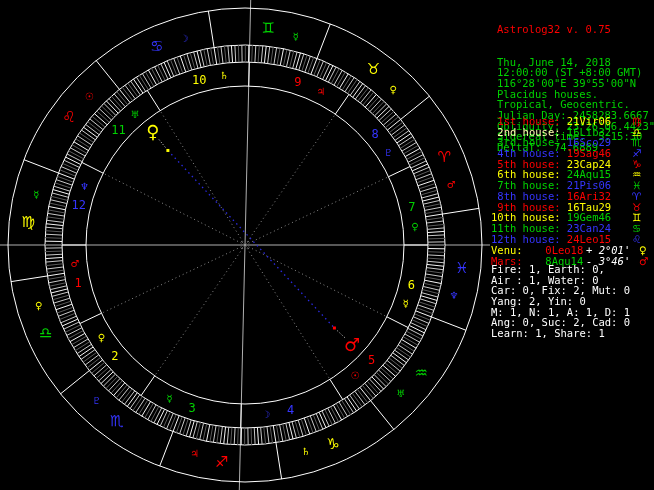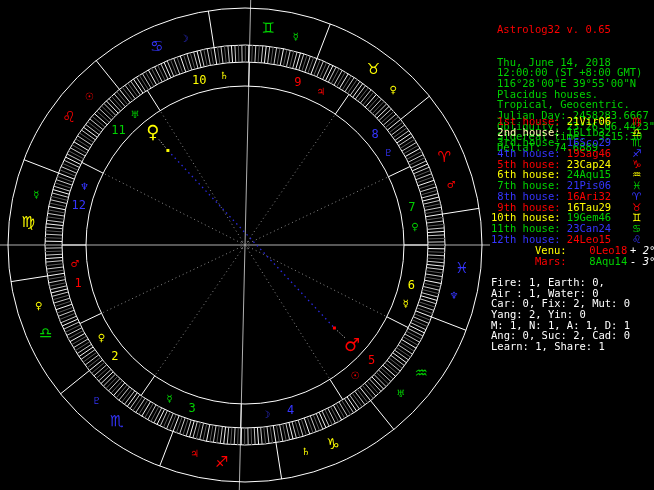--- a/index.html
+++ b/index.html
@@ -3,22 +3,22 @@
 <meta charset="utf-8">
 <style>
   html,body{margin:0;padding:0;background:#000;width:654px;height:490px;overflow:hidden;}
   #screen{position:relative;width:654px;height:490px;background:#000;
           font-family:"DejaVu Sans Mono",monospace;}
   #wheel{position:absolute;left:0;top:0;}
   .panel{position:absolute;left:490px;top:0;width:164px;height:490px;}
   .blk{position:absolute;white-space:pre;font-size:10.5px;line-height:10.7px;}
   .info{left:7px;top:3px;}
   .houses{left:1px;top:116px;}
-  .planets{left:1px;top:245px;margin-left:44px;}
-  .stats{left:1px;top:277px;}
+  .planets{left:1px;top:245px;}
+  .stats{left:1px;top:264px;}
   .row{position:relative;height:10.7px;}
   .g{font-family:"DejaVu Sans",sans-serif;position:absolute;top:0;font-size:10.5px;}
   .hg{left:141px;}
   .pg{left:148px;}
   .pv{position:absolute;left:48px;top:0;}
   .pd{position:absolute;left:95px;top:0;font-style:italic;}
 </style>
 </head>
 <body>
 
@@ -478,19 +478,19 @@
       <text x="152.72372181093183" y="131.85810464918973" fill="#ffff00" font-size="18" text-anchor="middle" dominant-baseline="central" font-family="&quot;DejaVu Sans&quot;, sans-serif">♀</text>
       <rect x="332.9180510092283" y="326.49645868174764" width="3" height="3" fill="#ff0000"></rect>
       <line x1="337.34979038658" y1="330.7176540483623" x2="344.6791388299594" y2="337.520642464899" stroke="#e0e0e0" stroke-width="1" stroke-dasharray="1,2"></line>
       <text x="352.0084872733388" y="344.32363088143575" fill="#ff0000" font-size="18" text-anchor="middle" dominant-baseline="central" font-family="&quot;DejaVu Sans&quot;, sans-serif">♂</text>
       <line x1="241" y1="241" x2="249" y2="249" stroke="#9a9a9a" stroke-width="1" stroke-dasharray="1,1"></line>
       <line x1="241" y1="249" x2="249" y2="241" stroke="#9a9a9a" stroke-width="1" stroke-dasharray="1,1"></line>
     </svg>
 
   <div class="panel">
     <div class="blk info">
-      <div class="row" style="color: rgb(255, 0, 0);">Astrolog32 v. 0.65</div>
+      <div class="row" style="color: rgb(255, 0, 0);">Astrolog32 v. 0.75</div>
     <div class="row" style="color: rgb(0, 210, 0);">Thu, June 14, 2018</div><div class="row" style="color: rgb(0, 210, 0);">12:00:00 (ST +8:00 GMT)</div><div class="row" style="color: rgb(0, 210, 0);">116°28'00"E 39°55'00"N</div><div class="row" style="color: rgb(0, 210, 0);">Placidus houses.</div><div class="row" style="color: rgb(0, 210, 0);">Tropical, Geocentric.</div><div class="row" style="color: rgb(0, 210, 0);">Julian Day: 2458283.6667</div><div class="row" style="color: rgb(0, 210, 0);">Obliquity: 23°26'06.4423"</div><div class="row" style="color: rgb(0, 210, 0);">Sidereal time:  5:15:30</div><div class="row" style="color: rgb(0, 210, 0);">DeltaT:  74.6889</div></div>
     <div class="blk houses"><div class="row"><span style="color: rgb(255, 0, 0);"> 1st house: </span><span style="color: rgb(255, 255, 0);">21Vir06</span><span class="g hg" style="color: rgb(255, 0, 0);">♍</span></div><div class="row"><span style="color: rgb(255, 255, 176);"> 2nd house: </span><span style="color: rgb(0, 210, 0);">16Lib32</span><span class="g hg" style="color: rgb(255, 255, 0);">♎</span></div><div class="row"><span style="color: rgb(0, 210, 0);"> 3rd house: </span><span style="color: rgb(53, 53, 255);">16Sco29</span><span class="g hg" style="color: rgb(0, 210, 0);">♏</span></div><div class="row"><span style="color: rgb(53, 53, 255);"> 4th house: </span><span style="color: rgb(255, 0, 0);">19Sag46</span><span class="g hg" style="color: rgb(53, 53, 255);">♐</span></div><div class="row"><span style="color: rgb(255, 0, 0);"> 5th house: </span><span style="color: rgb(255, 255, 0);">23Cap24</span><span class="g hg" style="color: rgb(255, 0, 0);">♑</span></div><div class="row"><span style="color: rgb(255, 255, 0);"> 6th house: </span><span style="color: rgb(0, 210, 0);">24Aqu15</span><span class="g hg" style="color: rgb(255, 255, 0);">♒</span></div><div class="row"><span style="color: rgb(0, 210, 0);"> 7th house: </span><span style="color: rgb(53, 53, 255);">21Pis06</span><span class="g hg" style="color: rgb(0, 210, 0);">♓</span></div><div class="row"><span style="color: rgb(53, 53, 255);"> 8th house: </span><span style="color: rgb(255, 0, 0);">16Ari32</span><span class="g hg" style="color: rgb(53, 53, 255);">♈</span></div><div class="row"><span style="color: rgb(255, 0, 0);"> 9th house: </span><span style="color: rgb(255, 255, 0);">16Tau29</span><span class="g hg" style="color: rgb(255, 0, 0);">♉</span></div><div class="row"><span style="color: rgb(255, 255, 0);">10th house: </span><span style="color: rgb(0, 210, 0);">19Gem46</span><span class="g hg" style="color: rgb(255, 255, 0);">♊</span></div><div class="row"><span style="color: rgb(0, 210, 0);">11th house: </span><span style="color: rgb(53, 53, 255);">23Can24</span><span class="g hg" style="color: rgb(0, 210, 0);">♋</span></div><div class="row"><span style="color: rgb(53, 53, 255);">12th house: </span><span style="color: rgb(255, 0, 0);">24Leo15</span><span class="g hg" style="color: rgb(53, 53, 255);">♌</span></div></div>
     <div class="blk planets"><div class="row"><span style="color: rgb(255, 255, 0);">Venu:</span><span class="pv" style="color: rgb(255, 0, 0);"> 0Leo18</span><span class="pd" style="color: rgb(255, 255, 255);">+ 2°01'</span><span class="g pg" style="color: rgb(255, 255, 0);">♀</span></div><div class="row"><span style="color: rgb(255, 0, 0);">Mars:</span><span class="pv" style="color: rgb(0, 210, 0);"> 8Aqu14</span><span class="pd" style="color: rgb(255, 255, 255);">- 3°46'</span><span class="g pg" style="color: rgb(255, 0, 0);">♂</span></div></div>
     <div class="blk stats"><div class="row" style="color: rgb(255, 255, 255);">Fire: 1, Earth: 0,</div><div class="row" style="color: rgb(255, 255, 255);">Air : 1, Water: 0</div><div class="row" style="color: rgb(255, 255, 255);">Car: 0, Fix: 2, Mut: 0</div><div class="row" style="color: rgb(255, 255, 255);">Yang: 2, Yin: 0</div><div class="row" style="color: rgb(255, 255, 255);">M: 1, N: 1, A: 1, D: 1</div><div class="row" style="color: rgb(255, 255, 255);">Ang: 0, Suc: 2, Cad: 0</div><div class="row" style="color: rgb(255, 255, 255);">Learn: 1, Share: 1</div></div>
   </div>
 </div>
 
 </body></html>

